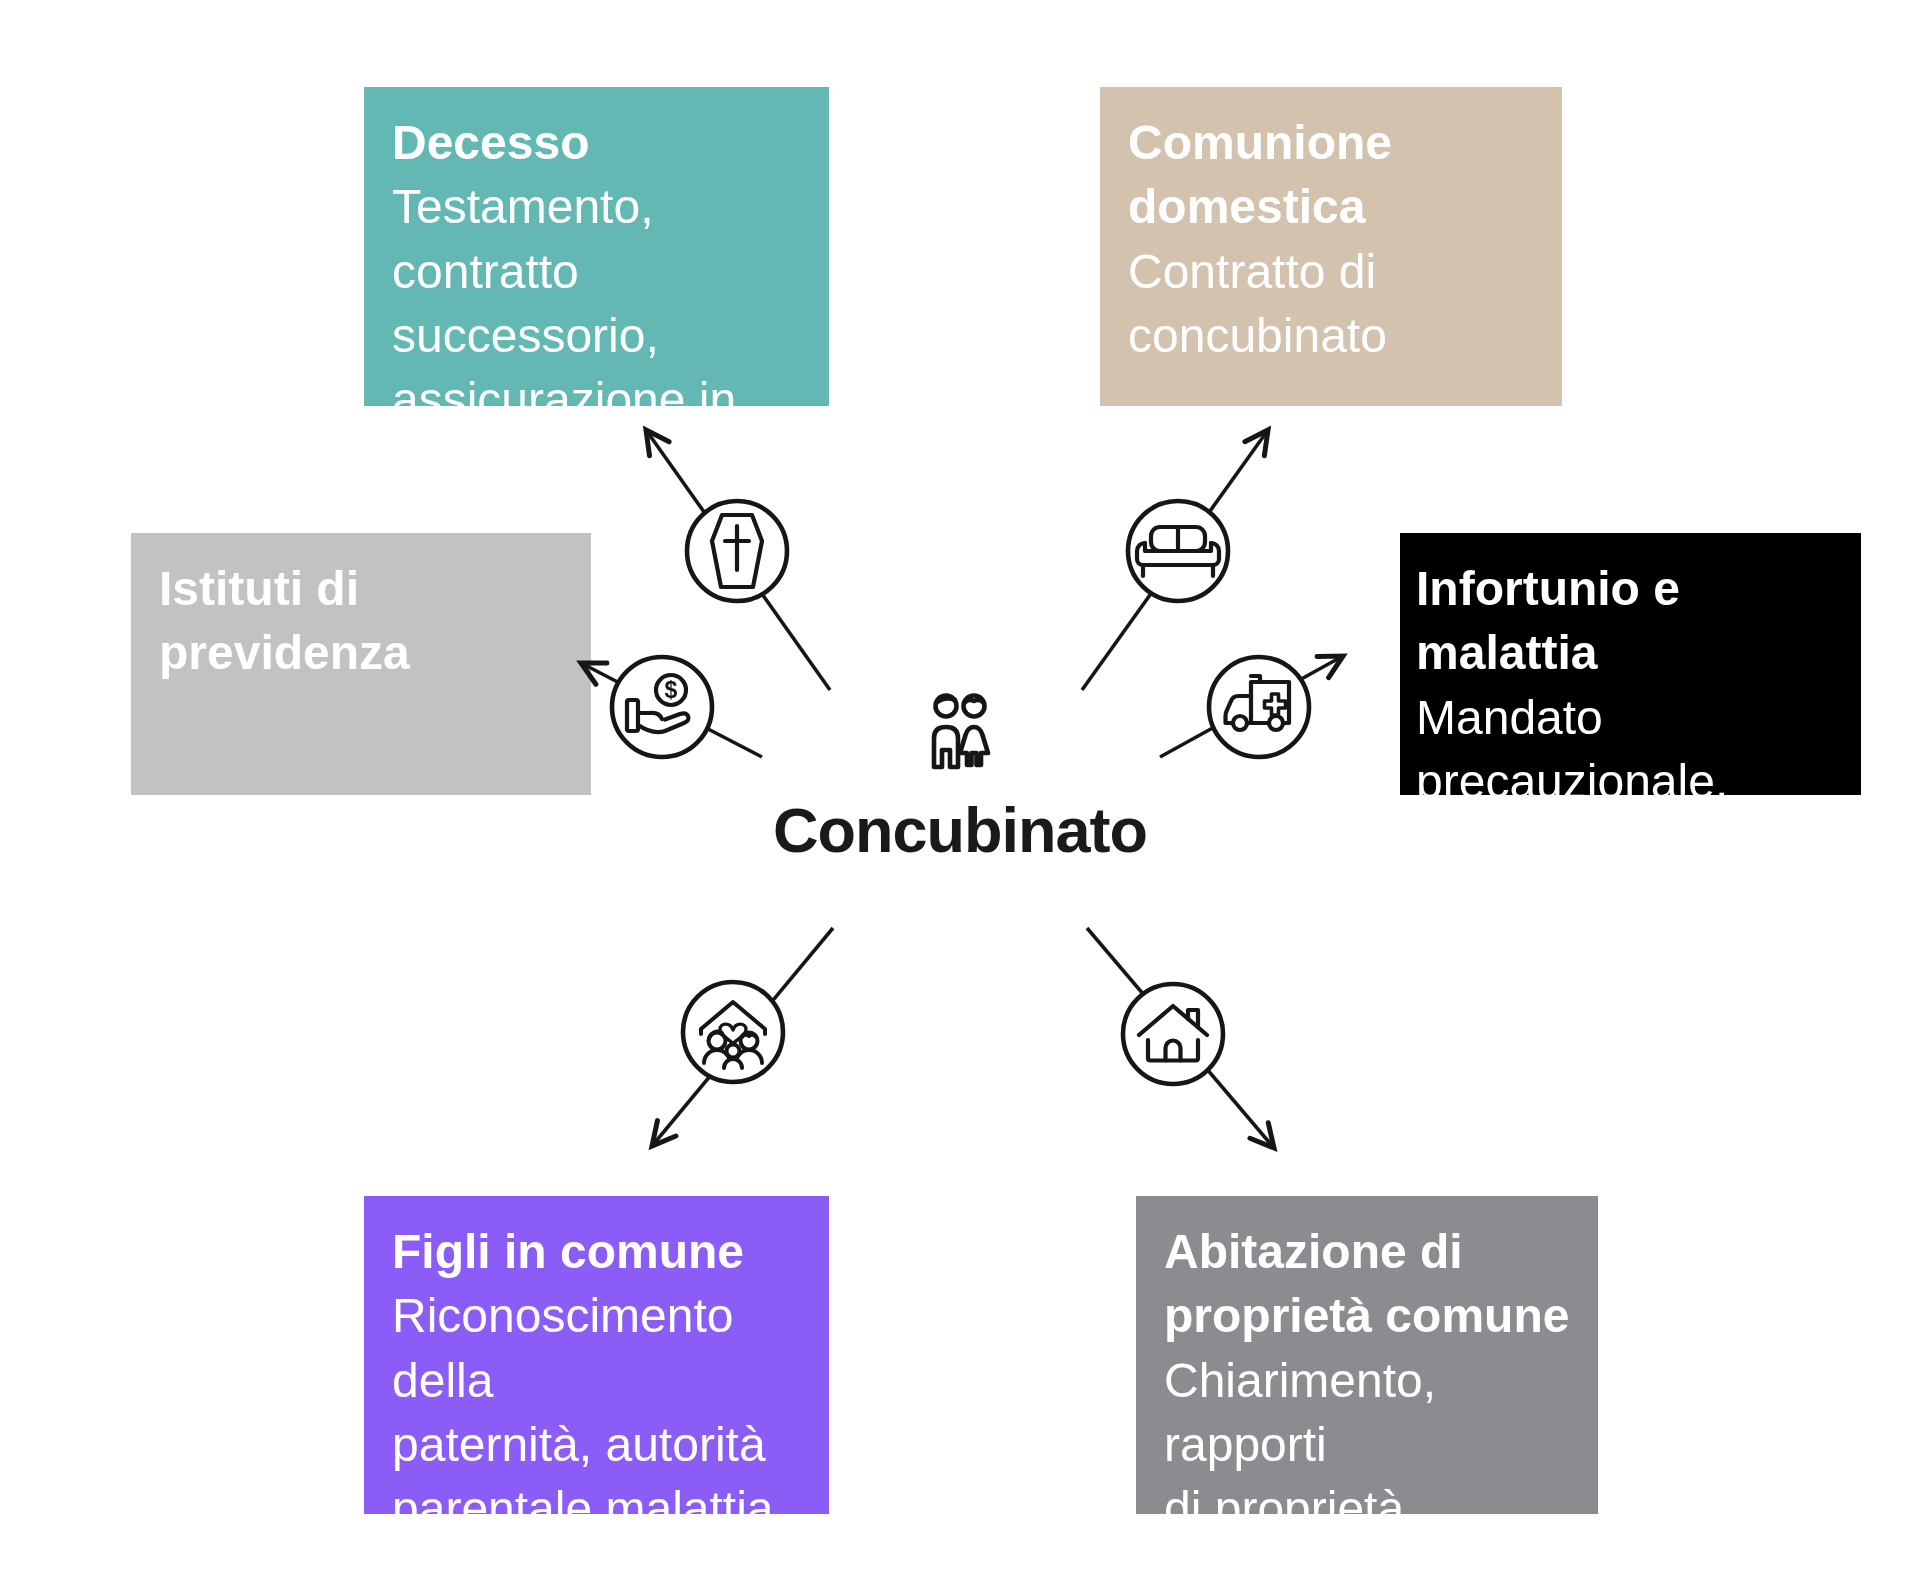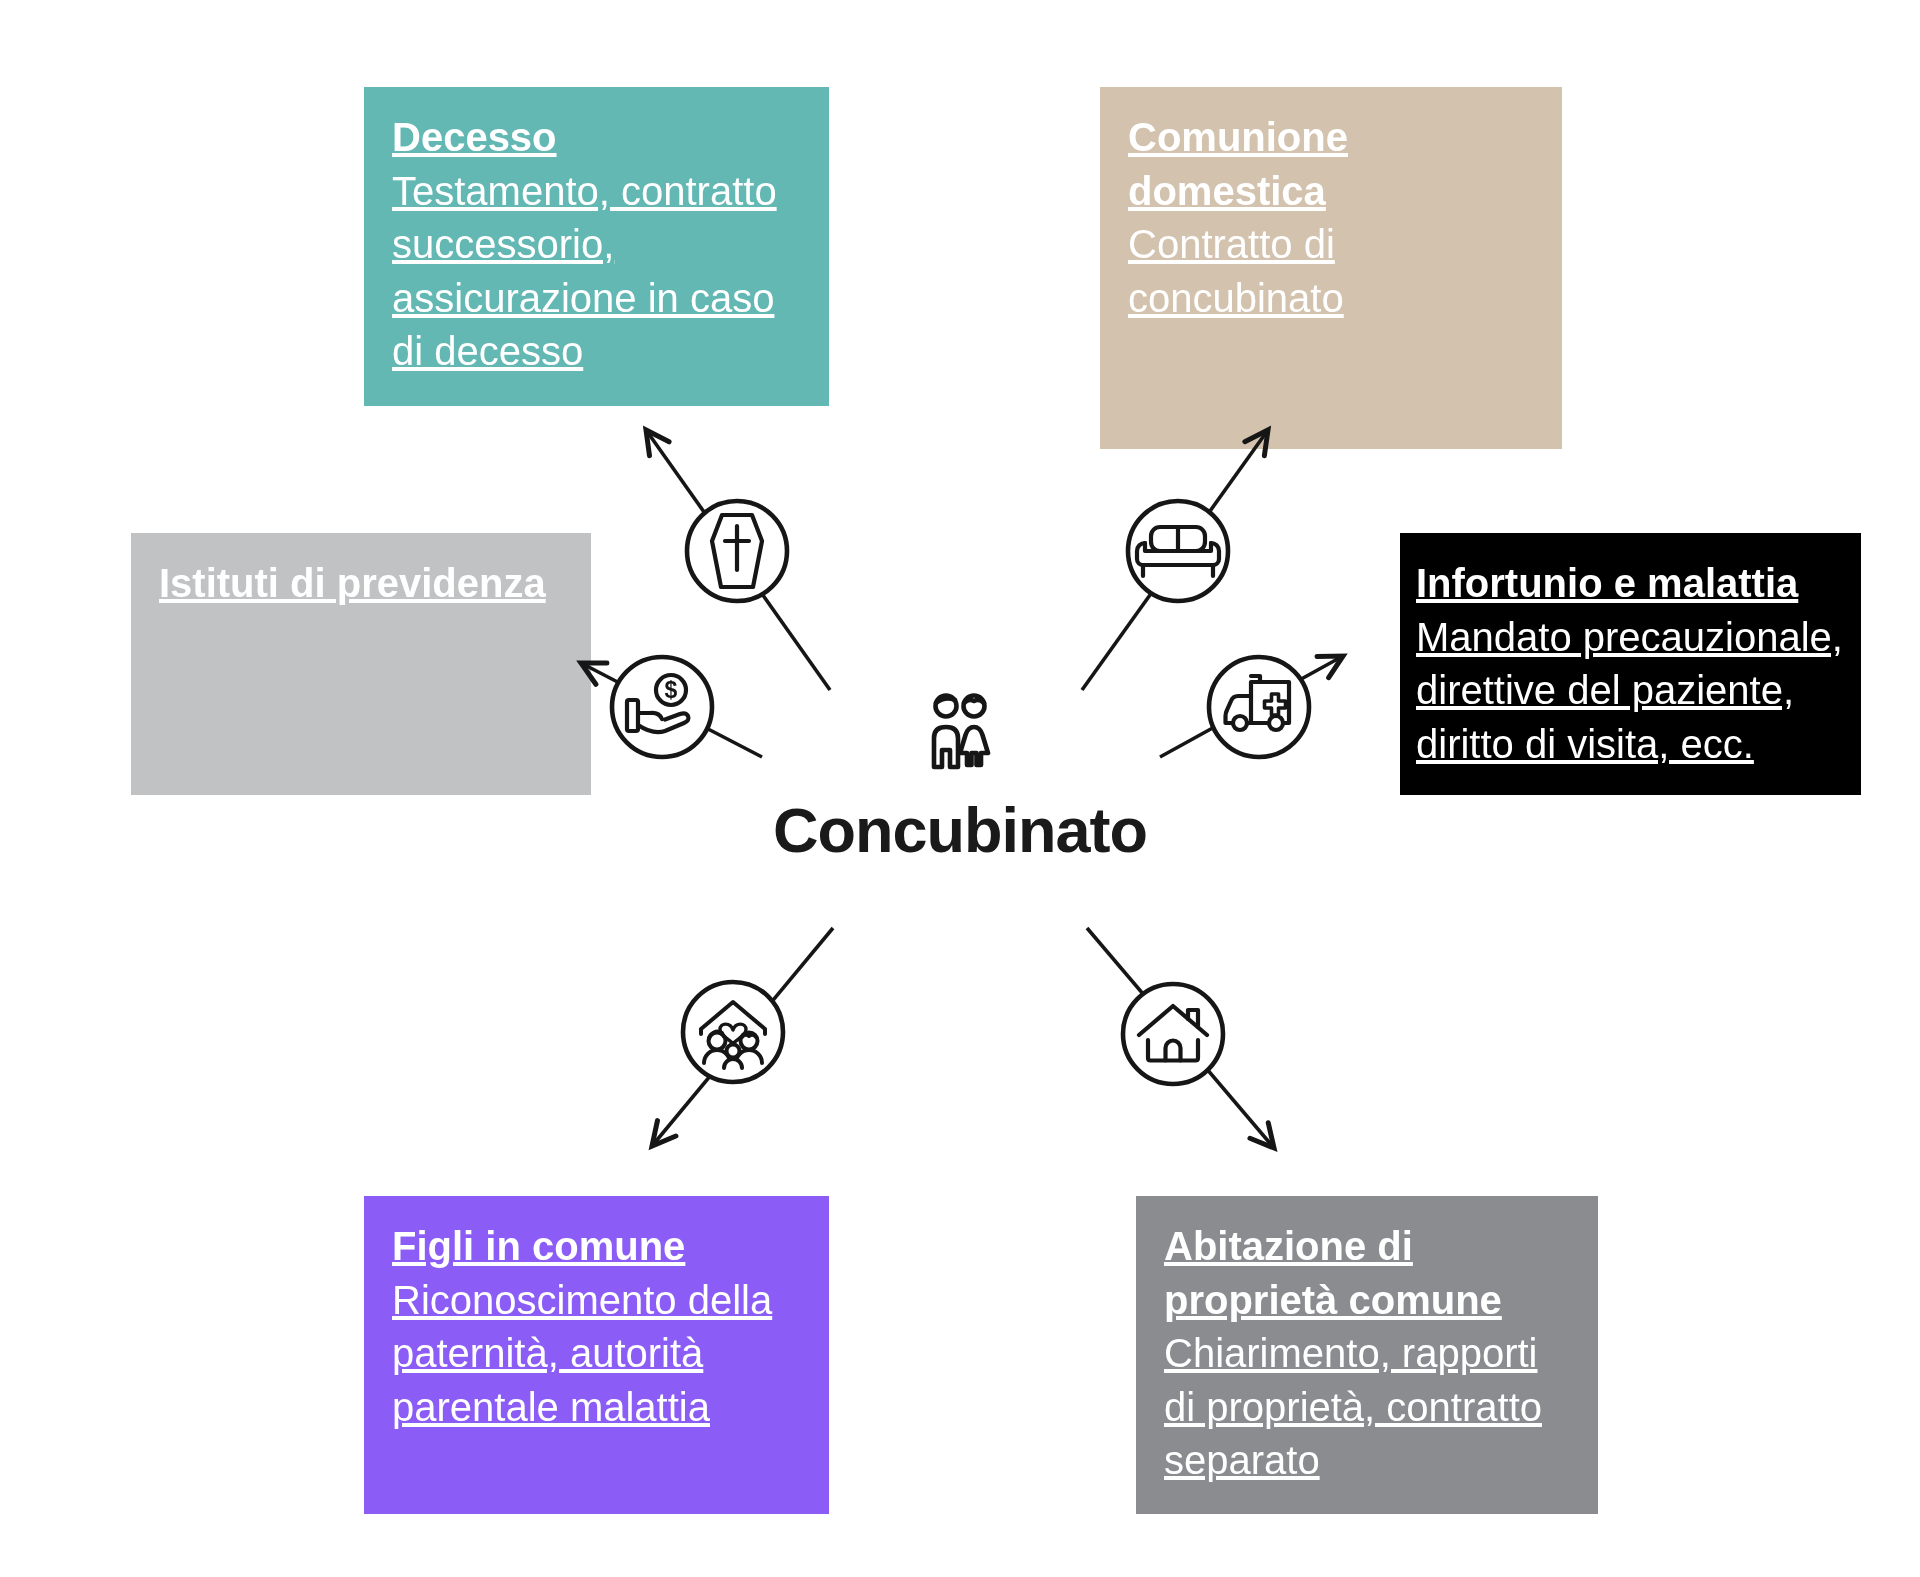--- a/index.html
+++ b/index.html
@@ -12,26 +12,26 @@
   }
   .connector-layer{
     position:absolute;left:0;top:0;width:1920px;height:1577px;
     pointer-events:none;z-index:2;
   }
   .node{
     position:absolute;z-index:1;
     box-sizing:border-box;
     color:#ffffff;
     padding:24px 18px 0 28px;
-    font-size:40px;line-height:1.34;text-decoration:underline;
+    font-size:48px;line-height:1.34;
   }
   .node-title{font-weight:bold;white-space:pre-line;}
   .node-body{white-space:pre-line;}
   #node-decesso{left:364px;top:87px;width:465px;height:319px;background:#63b8b4;}
-  #node-comunione-domestica{left:1100px;top:87px;width:462px;height:362px;background:#d3c2ad;}
+  #node-comunione-domestica{left:1100px;top:87px;width:462px;height:319px;background:#d3c2ad;}
   #node-istituti-di-previdenza{left:87px;top:533px;width:460px;height:262px;background:#c0c2c4;}
   #node-infortunio-e-malattia{left:1400px;top:533px;width:461px;height:262px;background:#d84f56;}
   #node-figli-in-comune{left:364px;top:1196px;width:465px;height:318px;background:#6f2073;}
   #node-abitazione-di-proprieta-comune{left:1100px;top:1196px;width:462px;height:318px;background:#8a8c90;margin-left:36px;}
   .center-icon{
     position:absolute;left:918px;top:690px;width:84px;height:94px;z-index:1;
   }
   .center-label{
     position:absolute;left:560px;top:794px;width:800px;z-index:1;
     text-align:center;

